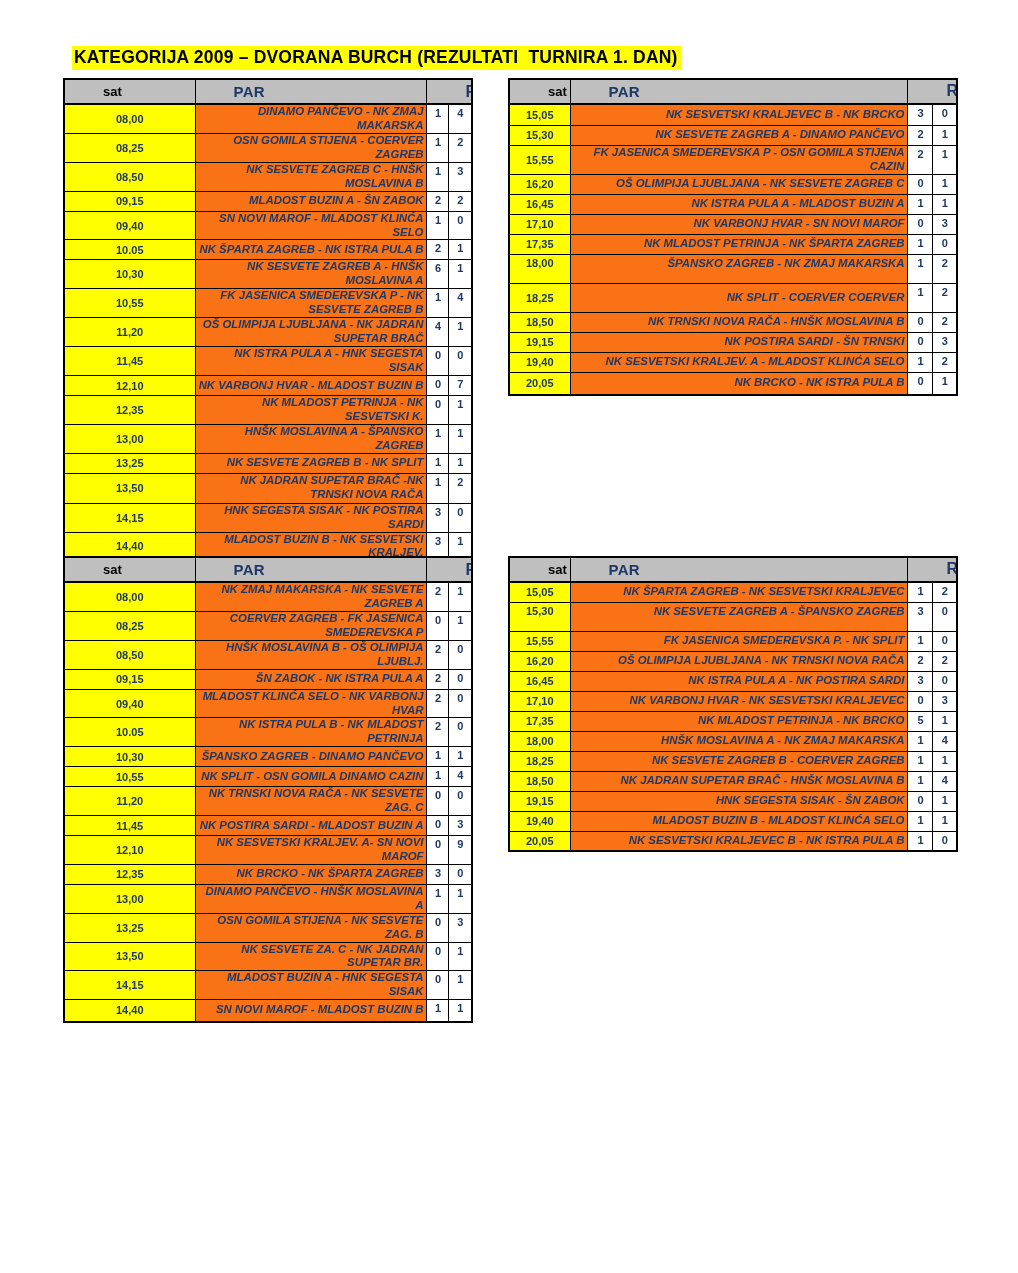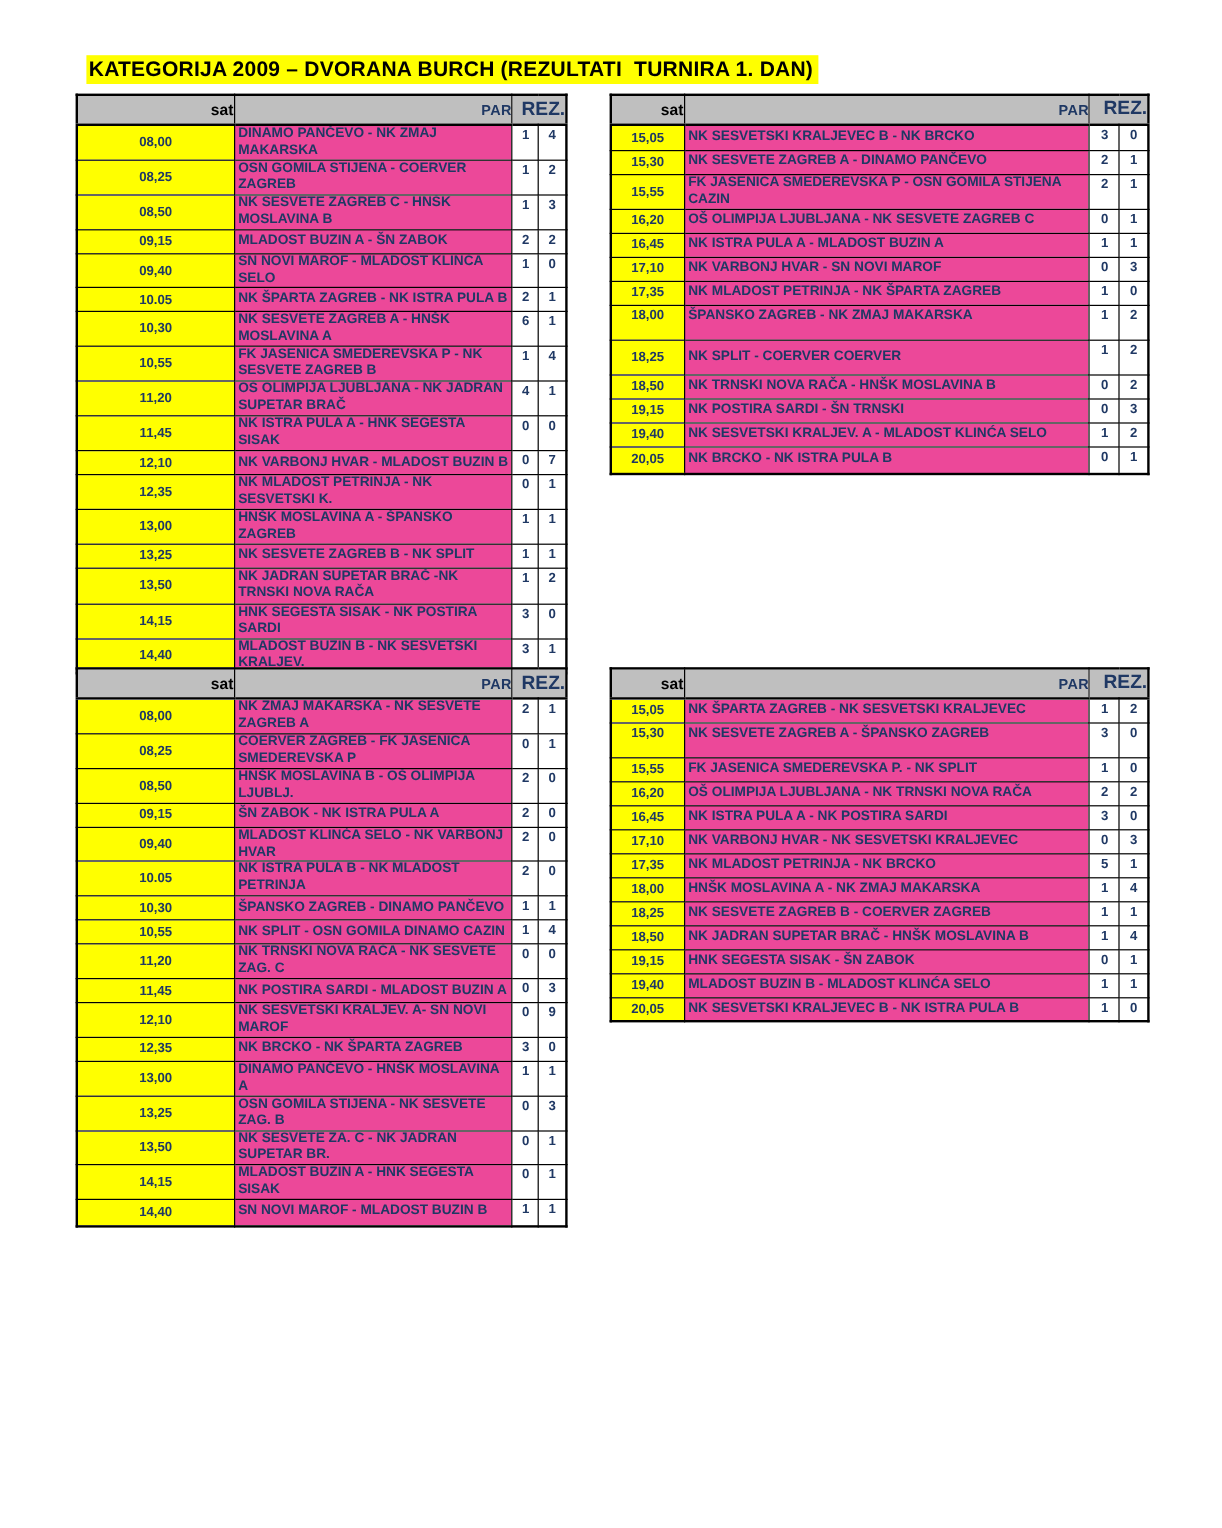--- a/index.html
+++ b/index.html
@@ -41,45 +41,47 @@
     border: 1px solid #000000;
     overflow: hidden;
   }
   table.results thead tr { height: 25px; }
   table.results thead th {
     background: #BFBFBF;
     color: #1F3864;
     font-weight: bold;
     border-bottom: 2px solid #000000;
     vertical-align: middle;
-    text-align: right;
+    text-align: left;
+    padding-left: 38px;
   }
   table.results thead th.hdr-time { color: #000000; font-size: 13px; }
-  table.results thead th.hdr-pair { font-size: 12px; letter-spacing: 0.3px; }
+  table.results thead th.hdr-pair { font-size: 15px; letter-spacing: 0.3px; }
   table.results thead th.hdr-rez  { font-size: 16px; }
   table.rez-top thead th.hdr-rez  { vertical-align: top; padding-top: 2px; }
 
   table.results tbody tr { height: 20px; margin-top: 39px; }
   td.time-cell {
     background: #FFFF00;
     color: #1F3864;
     font-weight: bold;
     font-size: 11px;
     text-align: center;
     vertical-align: middle;
   }
   td.pair-cell {
-    background: #ec4899;
+    background: #f97316;
     color: #1F3864;
     font-weight: bold;
     font-size: 11.4px;
-    text-align: left;
+    text-align: right;
     vertical-align: middle;
     line-height: 1.22;
     padding: 0 3px;
+    font-style: italic;
   }
   td.score-cell {
     background: #ffffff;
     color: #1F3864;
     font-weight: bold;
     font-size: 11px;
     text-align: center;
     vertical-align: top;
     padding-top: 2px;
   }

